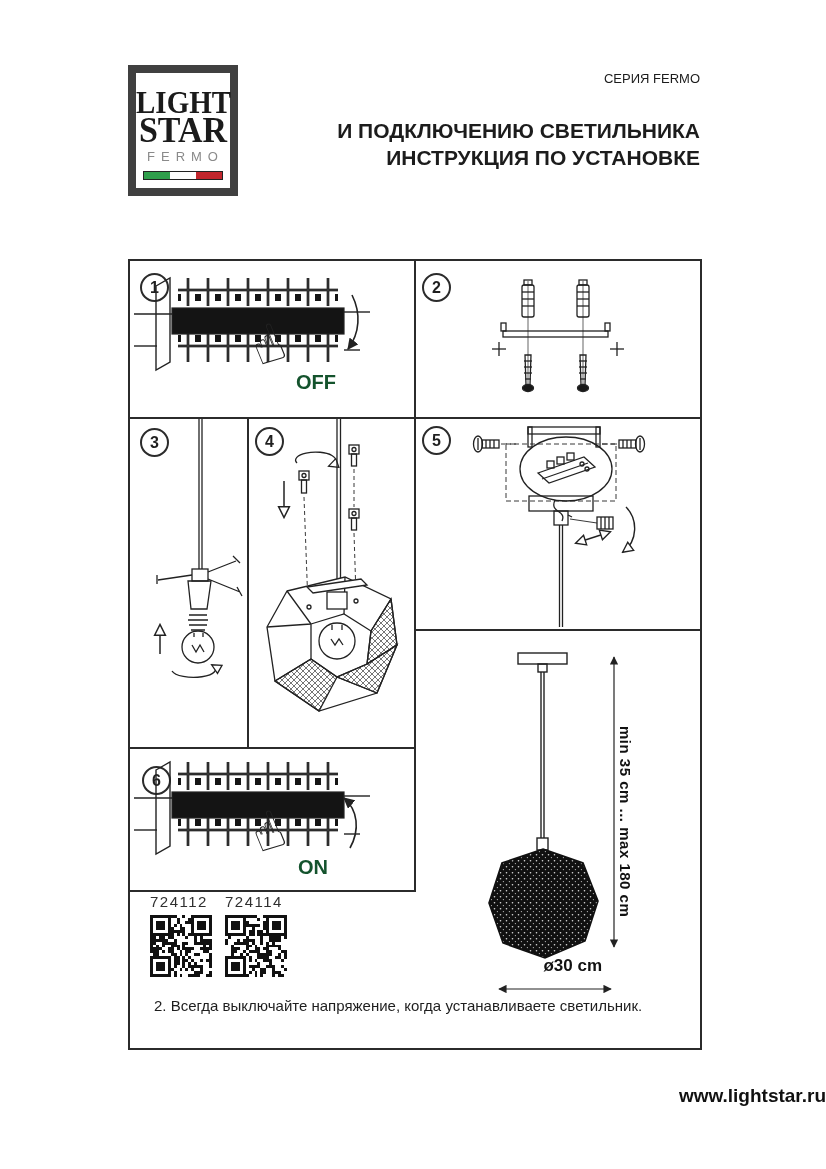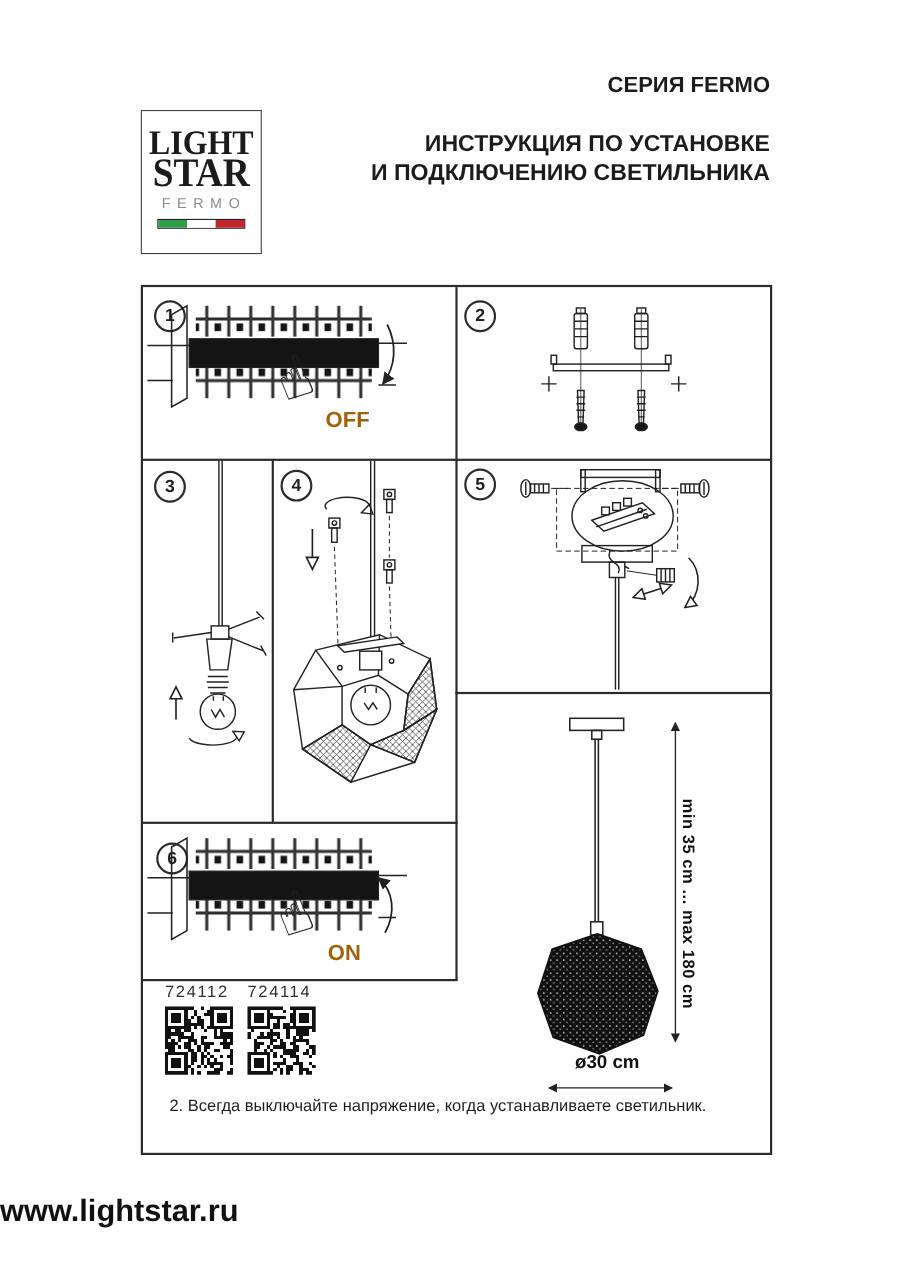--- a/index.html
+++ b/index.html
@@ -1,39 +1,39 @@
 <!DOCTYPE html>
 <html><head>
 <meta charset="utf-8">
 <style>
   html,body{margin:0;padding:0;background:#fff;}
   body{width:826px;height:1169px;position:relative;font-family:"Liberation Sans",sans-serif;color:#1f1f1f;overflow:hidden;}
   .abs{position:absolute;}
   
-  .logo-box{left:128px;top:65px;width:110px;height:131px;border:1px solid #404040;box-sizing:border-box;text-align:center;background:#fff;margin-top:35px;}
+  .logo-box{left:128px;top:65px;width:110px;height:131px;border:8px solid #404040;box-sizing:border-box;text-align:center;background:#fff;}
   .logo-w1{font-family:"Liberation Serif",serif;font-weight:700;font-size:29px;line-height:26px;margin-top:16px;letter-spacing:0px;color:#1b1b1b;transform:scaleY(1.08);}
   .logo-w2{font-family:"Liberation Serif",serif;font-weight:700;font-size:34px;line-height:30px;color:#1b1b1b;transform:scaleY(1.08);}
   .logo-w3{font-size:13px;letter-spacing:6px;padding-left:5px;color:#8a8a8a;margin-top:4px;}
   .flag{width:78px;height:7px;border:1px solid #222;margin:7px auto 0;display:flex;}
   .flag i{flex:1;display:block;}
   .title-block{right:126px;top:64px;text-align:right;}
-  .t-series{font-size:20px;font-weight:700;line-height:29px;color:#1c1c1c;}
+  .t-series{font-size:13px;font-weight:400;line-height:29px;color:#1c1c1c;}
   .t-instr{font-size:21px;font-weight:700;line-height:27px;color:#1c1c1c;}
   .t-gap{height:24px;}
   
   .grid{left:128px;top:259px;width:570px;height:787px;border:2px solid #2b2b2b;background:#fff;}
   .gline{background:#2b2b2b;}
   .badge{width:29px;height:29px;border:2px solid #2b2b2b;border-radius:50%;box-sizing:border-box;display:flex;align-items:center;justify-content:center;font-size:16px;font-weight:700;background:#fff;}
-  .switch-label{font-size:20px;font-weight:700;color:#a16207;}
+  .switch-label{font-size:20px;font-weight:700;color:#14532d;}
   .hand{font-family:"DejaVu Sans",sans-serif;font-size:52px;color:#222;transform:rotate(-22deg);line-height:52px;}
   .dim-v{writing-mode:vertical-rl;font-size:15px;font-weight:700;color:#111;letter-spacing:0.5px;}
-  .dim-h{font-size:17px;font-weight:700;color:#111;text-align:center;}
+  .dim-h{font-size:17px;font-weight:700;color:#111;text-align:right;}
   .qr-label{font-size:15px;font-weight:400;letter-spacing:1.5px;color:#2f2f2f;text-align:left;}
   .notes{font-size:15px;line-height:22px;color:#1e1e1e;}
-  .footer{left:0;top:1085px;width:826px;text-align:left;font-size:28px;font-weight:700;color:#111;}
+  .footer{left:0;top:1085px;width:826px;text-align:right;font-size:19px;font-weight:700;color:#111;}
   svg{display:block;}
 </style>
 </head>
 <body>
 
 <svg width="0" height="0" style="position:absolute">
   <defs>
     <marker id="ah" viewBox="0 0 10 10" refX="9" refY="5" markerWidth="7" markerHeight="7" orient="auto-start-reverse">
       <path d="M0,0 L10,5 L0,10 Z" fill="#222"></path>
     </marker>
@@ -78,22 +78,22 @@
   <div class="flag">
     <i style="background:#2f9e4b"></i>
     <i style="background:#ffffff"></i>
     <i style="background:#c2262d"></i>
   </div>
 </div>
 
 <div class="abs title-block">
   <div class="t-series">СЕРИЯ FERMO</div>
   <div class="t-gap"></div>
+  <div class="t-instr">И ПОДКЛЮЧЕНИЮ СВЕТИЛЬНИКА</div>
   <div class="t-instr">ИНСТРУКЦИЯ ПО УСТАНОВКЕ</div>
-  <div class="t-instr">И ПОДКЛЮЧЕНИЮ СВЕТИЛЬНИКА</div>
 </div>
 
 <div class="abs grid">
 
   <div class="abs gline" style="left:284px;top:0;width:2px;height:630px"></div>
   <div class="abs gline" style="left:117px;top:157px;width:2px;height:330px"></div>
   <div class="abs gline" style="left:0;top:156px;width:570px;height:2px"></div>
   <div class="abs gline" style="left:284px;top:368px;width:286px;height:2px"></div>
   <div class="abs gline" style="left:0;top:486px;width:286px;height:2px"></div>
   <div class="abs gline" style="left:0;top:629px;width:286px;height:2px"></div>

